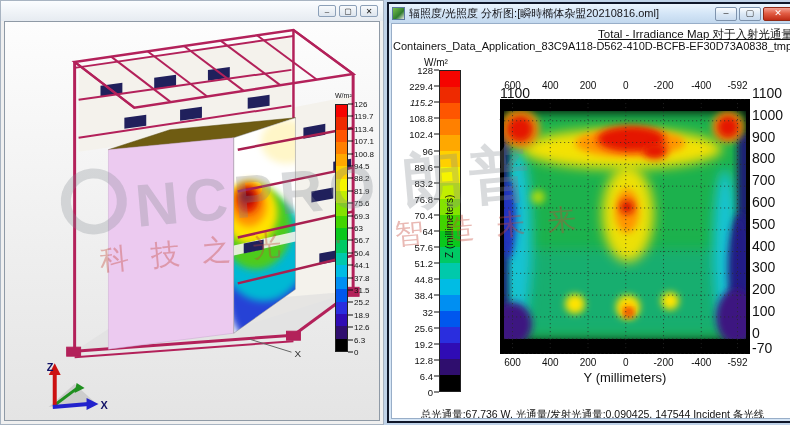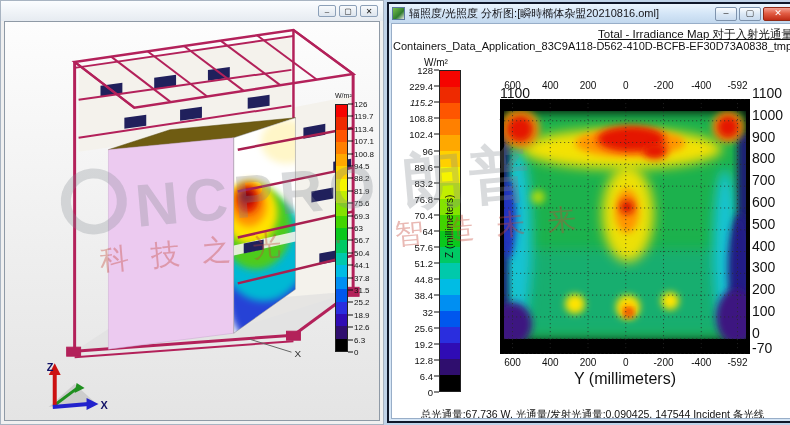--- a/index.html
+++ b/index.html
@@ -48,21 +48,21 @@
   .plot svg{position:absolute;left:0;top:0;width:100%;height:100%;}
   .x-ticks{position:absolute;left:108px;width:250px;height:12px;font-size:10px;color:#111;}
   .x-ticks span{position:absolute;transform:translateX(-50%);}
   .x-ticks.top{top:56px;}
   .x-ticks.bottom{top:333px;}
   .y-ticks{position:absolute;top:69px;height:255px;width:32px;font-size:14px;color:#111;}
   .y-ticks span{position:absolute;width:100%;transform:translateY(-50%);}
   .y-ticks.left{left:74px;text-align:right;}
   .y-ticks.right{left:360px;text-align:left;}
   .ylab{position:absolute;left:50px;top:75px;height:255px;width:14px;display:flex;align-items:center;justify-content:center;font-size:10px;color:#111;writing-mode:vertical-rl;transform:rotate(180deg);}
-  .xlab{position:absolute;left:108px;width:250px;top:346px;text-align:center;font-size:16px;color:#111;}
+  .xlab{position:absolute;left:108px;width:250px;top:346px;text-align:center;font-size:13px;color:#111;}
   .stats1,.stats2{position:absolute;left:0;right:0;text-align:center;font-size:10.5px;color:#111;white-space:nowrap;}
   .stats1{top:371px;}
   .stats2{top:384px;}
 
   
   .watermark{position:absolute;left:62px;top:148px;transform:rotate(-5deg);z-index:40;pointer-events:none;}
   .wm-brand{font-size:60px;font-weight:bold;color:rgba(130,135,142,.30);letter-spacing:6px;white-space:nowrap;}
   .wm-ring{display:inline-block;width:46px;height:46px;border:10px solid rgba(130,135,142,.28);border-radius:50%;margin-right:8px;vertical-align:-4px;}
   .wm-slogan{font-size:29px;color:rgba(198,72,58,.38);letter-spacing:22px;margin-top:-10px;margin-left:34px;white-space:nowrap;}
 </style>

